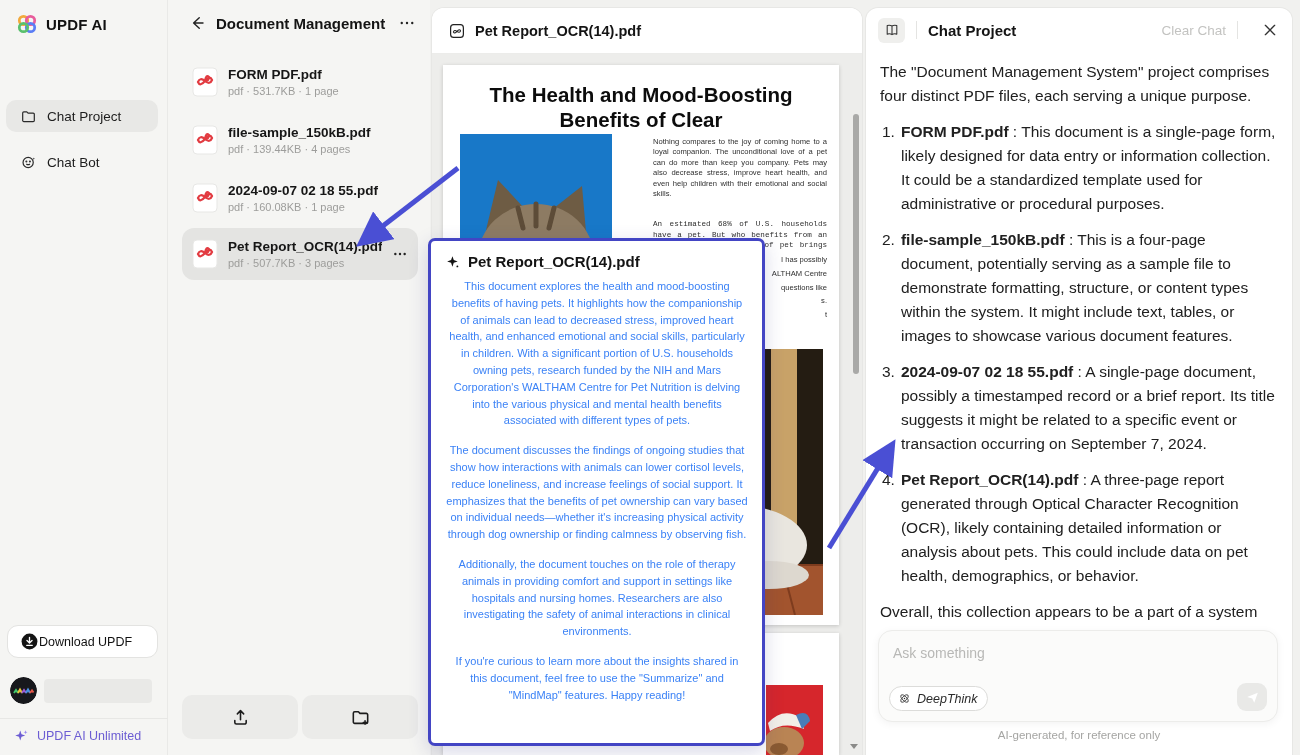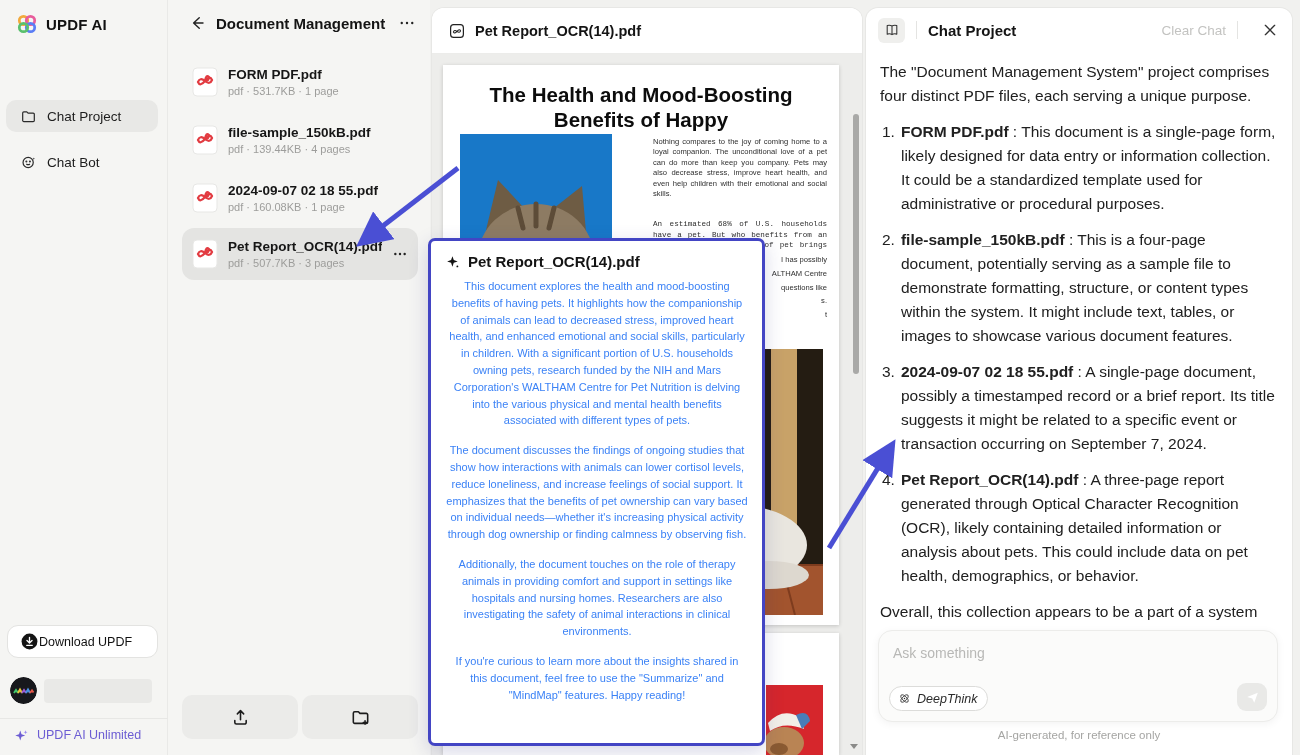--- a/index.html
+++ b/index.html
@@ -14,21 +14,21 @@
   .logo-text { font-size:15px; font-weight:700; color:#111; letter-spacing:.2px; }
   .nav-item { position:absolute; left:6px; width:152px; height:32px; display:flex; align-items:center; gap:10px; padding-left:14px; border-radius:10px; font-size:13.5px; color:#1d1d1d; cursor:pointer; }
   .nav-item svg { width:17px; height:17px; stroke:#2a2a2a; fill:none; stroke-width:1.7; flex:0 0 auto; }
   .nav-item.selected { background:#e8e8e6; }
   .dl-btn { position:absolute; left:7px; top:625px; width:151px; height:33px; background:#fff; border:1px solid #e3e3e1; border-radius:11px; display:flex; align-items:center; gap:0; padding-left:12px; cursor:pointer; }
   .dl-btn .dl-label { font-size:12.5px; color:#111; font-weight:400; }
   .avatar-row { position:absolute; left:10px; top:677px; display:flex; align-items:center; gap:7px; }
   .avatar { width:27px; height:27px; border-radius:50%; overflow:hidden; }
   .name-blur { width:108px; height:24px; background:#e9e9e7; border-radius:4px; }
   .side-div { position:absolute; left:0; top:718px; width:168px; height:1px; background:#e7e7e5; }
-  .unlimited { position:absolute; left:14px; top:728px; display:flex; gap:8px; color:#6c5dd3; font-size:12.5px; cursor:pointer; }
+  .unlimited { position:absolute; left:14px; top:728px; display:flex; align-items:center; gap:8px; color:#6c5dd3; font-size:12.5px; cursor:pointer; }
 
   
   .filepanel { position:absolute; left:168px; top:0; width:262px; height:755px; background:#f5f5f3; }
   .fp-header { position:absolute; left:20px; top:14px; width:228px; display:flex; align-items:center; gap:10px; }
   .back-icon { width:18px; height:18px; cursor:pointer; flex:0 0 auto; }
   .fp-title { font-size:15px; font-weight:700; color:#141414; white-space:nowrap; overflow:hidden; flex:1; }
   .more-icon { width:18px; height:18px; cursor:pointer; flex:0 0 auto; }
   .file-item { position:absolute; left:14px; width:236px; height:52px; border-radius:12px; display:flex; align-items:center; gap:10px; padding:0 10px; cursor:pointer; }
   .file-item.selected { background:#e4e4e2; }
   .pdficon { width:26px; height:30px; flex:0 0 auto; }
@@ -242,21 +242,21 @@
           <path d="M12 12.6 q3.4 -4 4.8 -0.7 q-1.4 3.4 -4.8 0.7 q-3.4 4 -4.8 0.7 q1.4 -3.4 4.8 -0.7" fill="none" stroke="#222" stroke-width="1.4" stroke-linecap="round"></path>
         </svg>
       <span class="pdf-head-title">Pet Report_OCR(14).pdf</span>
     </div>
 
     <div class="pdf-body">
 
       <div class="pdf-page page1">
         <div class="doc-title">
           <div>The Health and Mood-Boosting</div>
-          <div>Benefits of Happy</div>
+          <div>Benefits of Clear</div>
         </div>
         <svg class="cat-img" viewBox="0 0 152 154">
           <rect width="152" height="154" fill="#1878c8"></rect>
           <path d="M26 96 L38 46 L66 76 Z" fill="#6e5c44"></path>
           <path d="M94 74 L122 52 L126 98 Z" fill="#6e5c44"></path>
           <ellipse cx="76" cy="124" rx="58" ry="54" fill="#8d7b63"></ellipse>
           <path d="M58 74 L63 94 M76 70 L76 92 M94 74 L89 94" stroke="#5d4c38" stroke-width="5" fill="none" stroke-linecap="round"></path>
           <ellipse cx="51" cy="118" rx="11" ry="9" fill="#a8d44e"></ellipse>
           <ellipse cx="101" cy="114" rx="11" ry="9" fill="#a8d44e"></ellipse>
           <ellipse cx="51" cy="118" rx="3.4" ry="6" fill="#1e1e1e"></ellipse>

